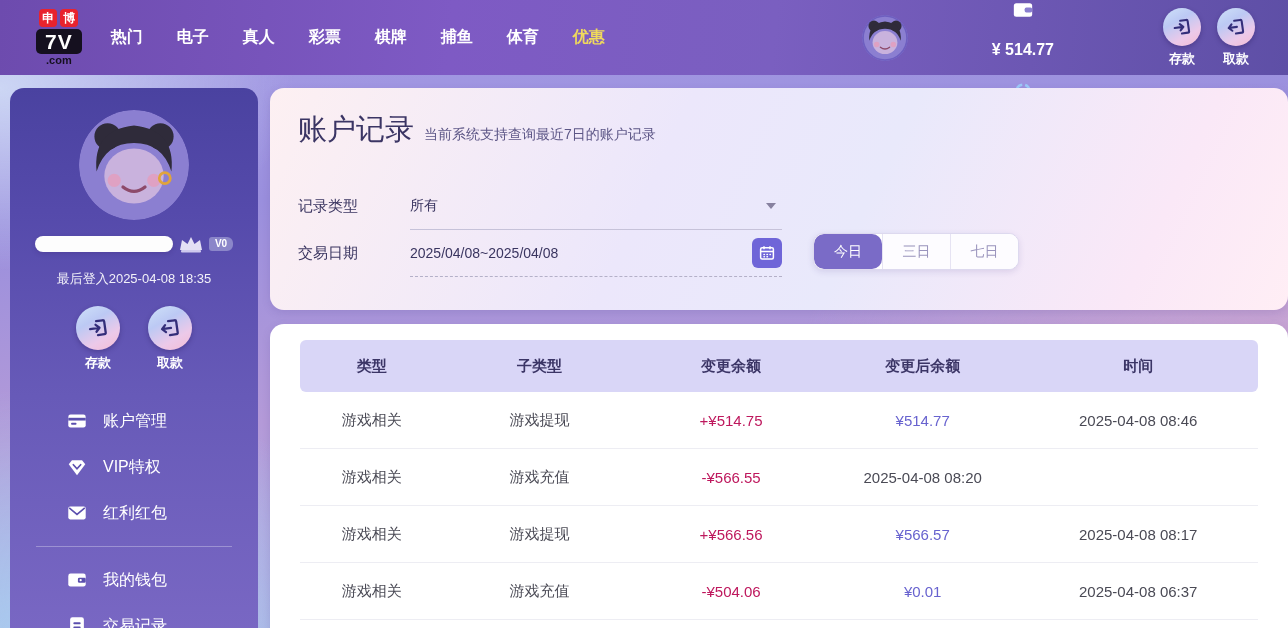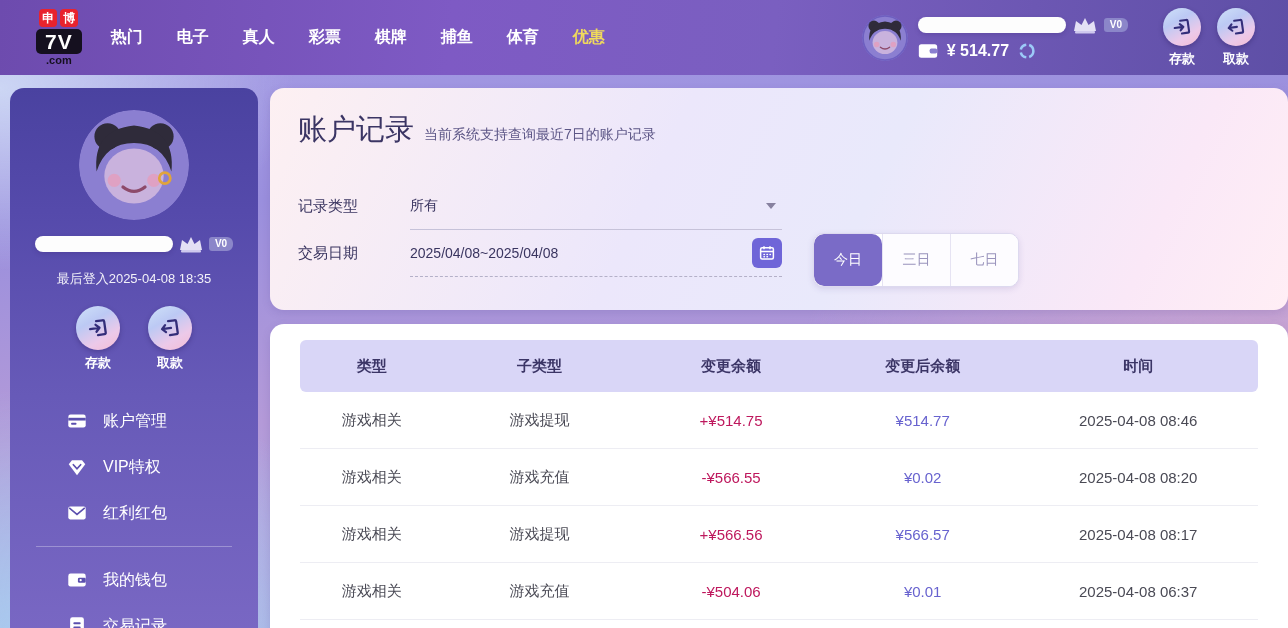--- a/index.html
+++ b/index.html
@@ -32,21 +32,21 @@
   .user-cluster{ display:flex; align-items:center; }
   .avatar{ border-radius:50%; overflow:hidden; flex:none; }
   .avatar.nav{ width:46px; height:46px; }
   .user-col{ margin-left:10px; }
   .user-name-row{ display:flex; align-items:center; gap:6px; }
   .blur-pill{ width:148px; height:16px; background:#fdfdfd; border-radius:9px;
     box-shadow:0 2px 4px rgba(60,40,120,.25); }
   .crown{ width:26px; height:20px; }
   .vip-badge{ background:#8b86c9; color:#fff; font-size:10px; font-weight:bold;
     border-radius:3px 6px 6px 3px; padding:2px 6px; line-height:10px; }
-  .balance-row{ display:flex; align-items:center; gap:9px; margin-top:7px; }
+  .balance-row{ display:flex; align-items:center; gap:23px; margin-top:7px;flex-direction:column; }
   .balance-text{ color:#fff; font-size:16px; font-weight:bold; }
   .round-btn-wrap{ display:flex; flex-direction:column; align-items:center; width:52px; cursor:pointer; }
   .round-btn-wrap.nav1{ margin-left:28px; } .round-btn-wrap.nav2{ margin:0 26px 0 2px; }
   .round-btn{ width:38px; height:38px; border-radius:50%;
     background:linear-gradient(150deg,#cfe2f8 0%,#bcc9f4 35%,#ecc9e9 70%,#f4bcd3 100%);
     display:flex; align-items:center; justify-content:center;
     box-shadow:0 2px 5px rgba(40,25,90,.35); }
   .round-btn-label{ color:#fff; font-size:13px; font-weight:bold; margin-top:4px; }
 
   
@@ -84,21 +84,21 @@
   .filter-field.dashed{ border-bottom:1px dashed #b4b0c8; }
   .caret{ position:absolute; right:6px; width:0; height:0;
     border-left:5px solid transparent; border-right:5px solid transparent;
     border-top:6px solid #87819f; }
   .calendar-btn{ position:absolute; right:0; width:30px; height:30px; border-radius:6px;
     background:#6f65d8; display:flex; align-items:center; justify-content:center; }
 
   .range-group{ position:absolute; left:543px; top:145px; display:flex;
     background:#fff; border:1px solid #ddd9ef; border-radius:10px;
     box-shadow:0 2px 6px rgba(90,70,150,.15); overflow:hidden; }
-  .range-btn{ width:68px; height:52px; display:flex; align-items:center; justify-content:center;
+  .range-btn{ width:68px; height:35px; display:flex; align-items:center; justify-content:center;
     font-size:14px; color:#9a94bd; background:#fdfcff; cursor:pointer;
     border-left:1px solid #e6e3f3; }
   .range-btn:first-child{ border-left:none; }
   .range-btn.active{ background:#7a6bc7; color:#fff; border-radius:10px; }
 
   .table-card{ position:absolute; left:270px; top:324px; width:1018px; height:400px;
     border-radius:14px; background:#ffffff; padding:16px 30px 0 30px;
     box-shadow:0 3px 8px rgba(90,70,150,.18); }
   .thead{ display:grid; grid-template-columns:15% 20% 20% 20% 25%;
     background:#d9d6f7; border-radius:6px; height:52px; align-items:center; }
@@ -328,21 +328,20 @@
     <div class="td">游戏相关</div>
     <div class="td">游戏提现</div>
     <div class="td change">+¥514.75</div>
     <div class="td after">¥514.77</div>
     <div class="td">2025-04-08 08:46</div>
   </div>
   <div class="trow">
     <div class="td">游戏相关</div>
     <div class="td">游戏充值</div>
     <div class="td change">-¥566.55</div>
-    <div class="td after">¥0.02</div>
     <div class="td">2025-04-08 08:20</div>
   </div>
   <div class="trow">
     <div class="td">游戏相关</div>
     <div class="td">游戏提现</div>
     <div class="td change">+¥566.56</div>
     <div class="td after">¥566.57</div>
     <div class="td">2025-04-08 08:17</div>
   </div>
   <div class="trow">

